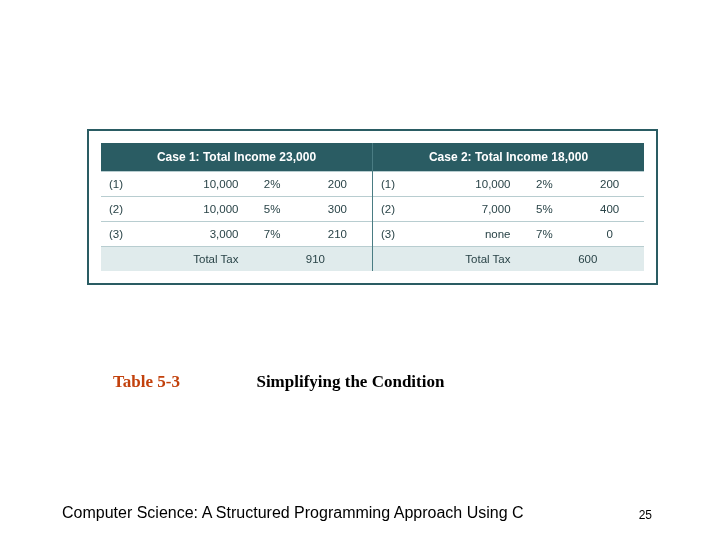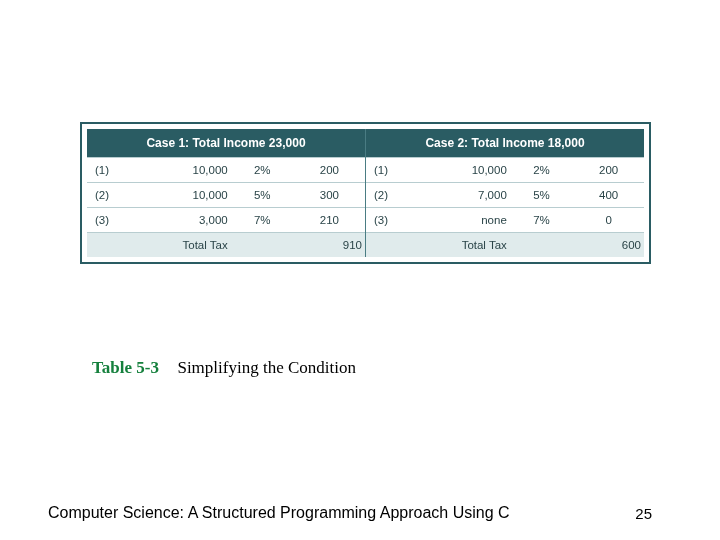--- a/index.html
+++ b/index.html
@@ -1,15 +1,15 @@
 <!DOCTYPE html>
 <html><head>
 <meta charset="utf-8">
 <style>
-  * { box-sizing: border-box; margin: 0; padding: 5px; }
+  * { box-sizing: border-box; margin: 0; padding: 12px; }
   body {
     width: 720px;
     height: 540px;
     background: #fff;
     font-family: Arial, Helvetica, sans-serif;
     position: relative;
   }
   .table-wrap {
     position: absolute;
     left: 75px;
@@ -53,49 +53,49 @@
   }
   .data-row td.inc {
     text-align: right;
     padding-left: 4px;
   }
   .total-row td {
     background: #e0ebec;
     color: #2a4448;
     padding: 6px 3px;
     border-top: 1px solid #b8cdd0;
-    text-align: right;
+    text-align: left;
   }
   .total-row td.tl {
     text-align: right;
     padding-left: 8px;
   }
   .divider-right { border-right: 1px solid #4a7c83; }
   .caption {
     position: absolute;
     left: 77px;
     top: 348px;
     font-family: "Times New Roman", Times, serif;
     font-size: 17px;
     color: #000;
   }
-  .caption .tbl { color: #15803d; font-weight: bold; }
-  .caption .tit { font-weight: normal; }
+  .caption .tbl { color: #c2410c; font-weight: bold; }
+  .caption .tit { font-weight: bold; margin-left: 44px; }
   .footer-left {
     position: absolute;
     left: 38px;
     bottom: 18px;
     font-size: 16px;
     color: #000;
   }
   .footer-right {
     position: absolute;
     right: 68px;
     bottom: 18px;
-    font-size: 15px;
+    font-size: 12px;
     color: #000;
   }
 </style>
 </head>
 <body>
 
 <div class="table-wrap">
 <table>
   <tbody>
         <tr class="top-header">

